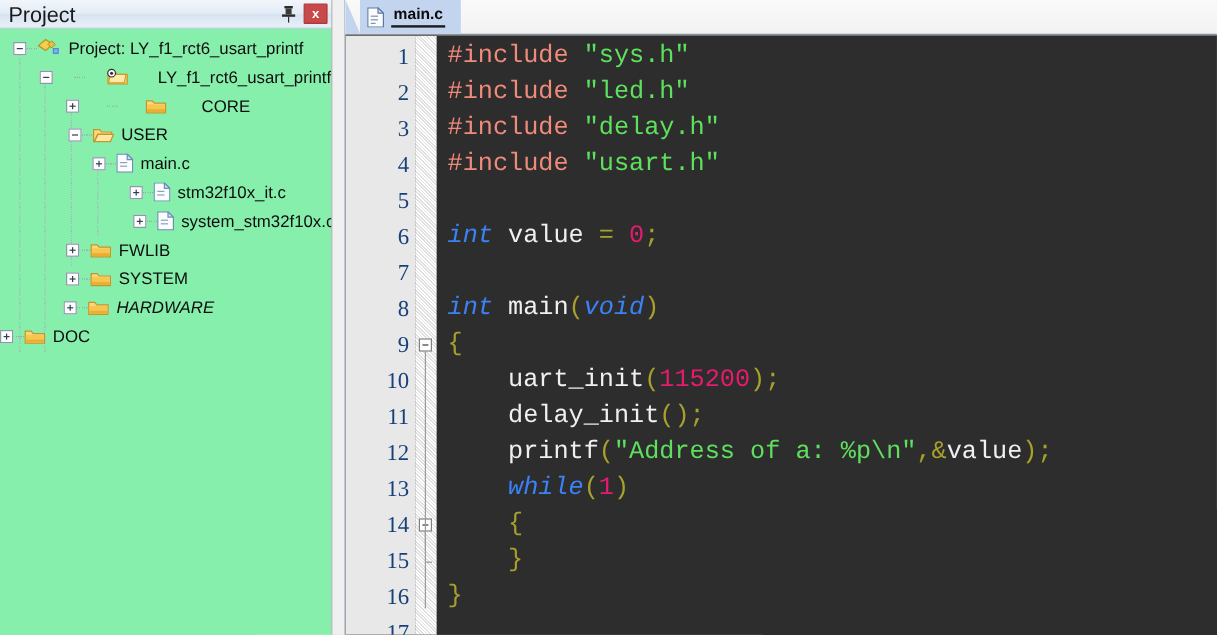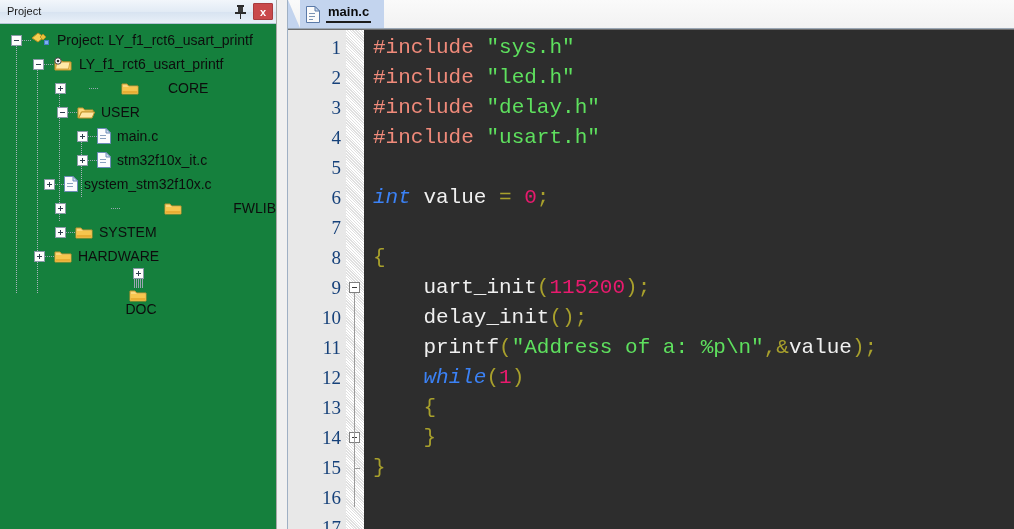--- a/index.html
+++ b/index.html
@@ -22,42 +22,42 @@
   }
   .panel-header{
     height:24px;min-height:24px;
     background:linear-gradient(to bottom,#f2f6fb 0%,#e2ebf5 50%,#d7e3f1 51%,#e9f0f8 100%);
     border-bottom:1px solid #b4c4d6;
     display:flex;align-items:center;
     padding:0 3px 0 7px;
     box-sizing:border-box;
   }
   .panel-title{
-    font-size:11px;color:#1a1a1a;flex:1;
+    font-size:18px;color:#1a1a1a;flex:1;
     font-family:"Liberation Sans",sans-serif;
     line-height:1;
   }
   .panel-btn{
     width:19px;height:19px;
     display:flex;align-items:center;justify-content:center;
     margin-left:1px;
   }
   .pin-ico{display:block;}
   .close-btn{
     width:20px;height:17px;background:#c9494b;
     border:1px solid #a93b3d;
     border-radius:1px;
     display:flex;align-items:center;justify-content:center;
     color:#ffffff;font-size:11px;font-weight:bold;
     font-family:"Liberation Sans",sans-serif;
     box-sizing:border-box;
     margin-left:3px;
   }
   .tree-wrap{
-    flex:1;background:#15803d;overflow:hidden;
+    flex:1;background:#86efac;overflow:hidden;
     padding-top:4px;
     position:relative;
   }
   .tree-row{
     height:24px;display:flex;align-items:center;
     font-size:14px;color:#111111;
     white-space:nowrap;
     position:relative;
   }
   .tree-row .lbl{
@@ -246,21 +246,21 @@
             <span class="expander"></span>
             <span class="dots"></span>
             <svg class="ico" aria-hidden="true" width="20" height="16" viewBox="0 0 20 16">
               <path d="M1 6 L7 1 L13 5 L7 10 Z" fill="#f2cf52" stroke="#b99120" stroke-width="1"></path>
               <path d="M12 2 l3 3 -3 3 -3 -3 z" fill="#e8c03a" stroke="#b08a1c" stroke-width="0.8"></path>
               <path d="M13 8 l5 0 0 5 -5 0 z" fill="#4a7fd4" opacity="0.9"></path>
               <path d="M14 9 l3 0 0 3 -3 0 z" fill="#7fb0ef"></path>
             </svg>
             <span class="lbl">Project: LY_f1_rct6_usart_printf</span>
           </div>
-          <div class="tree-row" style="padding-left: 33px;">
+          <div class="tree-row" style="padding-left: 33px; justify-content: space-between;">
             <span class="expander"></span>
             <span class="dots"></span>
             <svg class="ico" aria-hidden="true" width="20" height="16" viewBox="0 0 20 16">
               <path d="M2 4 H8 L10 6 H18 V14 H2 Z" fill="#f7cf69" stroke="#c8962c" stroke-width="1"></path>
               <path d="M4 6 H17 L15.5 13 H2.5 Z" fill="#ffe9a8" stroke="#c8962c" stroke-width="0.8"></path>
               <circle cx="5" cy="5" r="3.2" fill="#ffffff" stroke="#2b2b2b" stroke-width="0.9"></circle>
               <circle cx="5" cy="5" r="1.3" fill="#2b2b2b"></circle>
             </svg>
             <span class="lbl">LY_f1_rct6_usart_printf</span>
           </div>
@@ -287,73 +287,73 @@
             <span class="expander plus"></span>
             <span class="dots"></span>
             <svg class="ico" aria-hidden="true" width="14" height="16" viewBox="0 0 14 16">
               <path d="M0.5 0.5 H9 L13.5 5 V15.5 H0.5 Z" fill="#fbfcfd" stroke="#6d8cb8" stroke-width="1"></path>
               <path d="M9 0.5 L13.5 5 H9 Z" fill="#d2dfee" stroke="#6d8cb8" stroke-width="1"></path>
               <rect x="3" y="7" width="6" height="1" fill="#8aa2bf"></rect>
               <rect x="3" y="10" width="6" height="1" fill="#8aa2bf"></rect>
             </svg>
             <span class="lbl">main.c</span>
           </div>
-          <div class="tree-row" style="padding-left: 77px;">
+          <div class="tree-row" style="padding-left: 108px;">
             <span class="expander plus"></span>
             <span class="dots"></span>
             <svg class="ico" aria-hidden="true" width="14" height="16" viewBox="0 0 14 16">
               <path d="M0.5 0.5 H9 L13.5 5 V15.5 H0.5 Z" fill="#fbfcfd" stroke="#6d8cb8" stroke-width="1"></path>
               <path d="M9 0.5 L13.5 5 H9 Z" fill="#d2dfee" stroke="#6d8cb8" stroke-width="1"></path>
               <rect x="3" y="7" width="6" height="1" fill="#8aa2bf"></rect>
               <rect x="3" y="10" width="6" height="1" fill="#8aa2bf"></rect>
             </svg>
             <span class="lbl">stm32f10x_it.c</span>
           </div>
-          <div class="tree-row" style="padding-left: 44px;">
+          <div class="tree-row" style="padding-left: 111px;">
             <span class="expander plus"></span>
             <span class="dots"></span>
             <svg class="ico" aria-hidden="true" width="14" height="16" viewBox="0 0 14 16">
               <path d="M0.5 0.5 H9 L13.5 5 V15.5 H0.5 Z" fill="#fbfcfd" stroke="#6d8cb8" stroke-width="1"></path>
               <path d="M9 0.5 L13.5 5 H9 Z" fill="#d2dfee" stroke="#6d8cb8" stroke-width="1"></path>
               <rect x="3" y="7" width="6" height="1" fill="#8aa2bf"></rect>
               <rect x="3" y="10" width="6" height="1" fill="#8aa2bf"></rect>
             </svg>
             <span class="lbl">system_stm32f10x.c</span>
           </div>
-          <div class="tree-row" style="padding-left: 55px; justify-content: space-between;">
+          <div class="tree-row" style="padding-left: 55px;">
             <span class="expander plus"></span>
             <span class="dots"></span>
             <svg class="ico" aria-hidden="true" width="18" height="14" viewBox="0 0 18 14">
               <path d="M1 3 H6 L7.6 5 H17 V13 H1 Z" fill="#fbd87c" stroke="#c4952d" stroke-width="1"></path>
               <rect x="1.6" y="6" width="14.8" height="6.4" fill="#f7c64e"></rect>
               <rect x="1.6" y="10" width="14.8" height="2.4" fill="#e9ae33"></rect>
             </svg>
             <span class="lbl">FWLIB</span>
           </div>
           <div class="tree-row" style="padding-left: 55px;">
             <span class="expander plus"></span>
             <span class="dots"></span>
             <svg class="ico" aria-hidden="true" width="18" height="14" viewBox="0 0 18 14">
               <path d="M1 3 H6 L7.6 5 H17 V13 H1 Z" fill="#fbd87c" stroke="#c4952d" stroke-width="1"></path>
               <rect x="1.6" y="6" width="14.8" height="6.4" fill="#f7c64e"></rect>
               <rect x="1.6" y="10" width="14.8" height="2.4" fill="#e9ae33"></rect>
             </svg>
             <span class="lbl">SYSTEM</span>
           </div>
-          <div class="tree-row" style="padding-left: 34px;">
+          <div class="tree-row" style="padding-left: 53px; font-style: italic;">
             <span class="expander plus"></span>
             <span class="dots"></span>
             <svg class="ico" aria-hidden="true" width="18" height="14" viewBox="0 0 18 14">
               <path d="M1 3 H6 L7.6 5 H17 V13 H1 Z" fill="#fbd87c" stroke="#c4952d" stroke-width="1"></path>
               <rect x="1.6" y="6" width="14.8" height="6.4" fill="#f7c64e"></rect>
               <rect x="1.6" y="10" width="14.8" height="2.4" fill="#e9ae33"></rect>
             </svg>
             <span class="lbl">HARDWARE</span>
           </div>
-          <div class="tree-row" style=" flex-direction: column;">
+          <div class="tree-row" style="">
             <span class="expander plus"></span>
             <span class="dots"></span>
             <svg class="ico" aria-hidden="true" width="18" height="14" viewBox="0 0 18 14">
               <path d="M1 3 H6 L7.6 5 H17 V13 H1 Z" fill="#fbd87c" stroke="#c4952d" stroke-width="1"></path>
               <rect x="1.6" y="6" width="14.8" height="6.4" fill="#f7c64e"></rect>
               <rect x="1.6" y="10" width="14.8" height="2.4" fill="#e9ae33"></rect>
             </svg>
             <span class="lbl">DOC</span>
           </div>
         </div>
@@ -425,20 +425,21 @@
           <div class="fold-line" style="top: 413px; height: 16px;"></div>
         </div>
       <div class="code" id="code-lines">
           <div class="cl"><span class="t-pre">#include</span><span class="t-plain"> </span><span class="t-str">"sys.h"</span></div>
           <div class="cl"><span class="t-pre">#include</span><span class="t-plain"> </span><span class="t-str">"led.h"</span></div>
           <div class="cl"><span class="t-pre">#include</span><span class="t-plain"> </span><span class="t-str">"delay.h"</span></div>
           <div class="cl"><span class="t-pre">#include</span><span class="t-plain"> </span><span class="t-str">"usart.h"</span></div>
           <div class="cl">&nbsp;</div>
           <div class="cl"><span class="t-kw">int</span><span class="t-id"> value </span><span class="t-op">=</span><span class="t-plain"> </span><span class="t-num">0</span><span class="t-pun">;</span></div>
           <div class="cl">&nbsp;</div>
+          <div class="cl"><span class="t-kw">int</span><span class="t-id"> main</span><span class="t-pun">(</span><span class="t-kw">void</span><span class="t-pun">)</span></div>
           <div class="cl"><span class="t-pun">{</span></div>
           <div class="cl"><span class="t-id">    uart_init</span><span class="t-pun">(</span><span class="t-num">115200</span><span class="t-pun">)</span><span class="t-pun">;</span></div>
           <div class="cl"><span class="t-id">    delay_init</span><span class="t-pun">()</span><span class="t-pun">;</span></div>
           <div class="cl"><span class="t-id">    printf</span><span class="t-pun">(</span><span class="t-str">"Address of a: %p\n"</span><span class="t-pun">,</span><span class="t-op">&amp;</span><span class="t-id">value</span><span class="t-pun">)</span><span class="t-pun">;</span></div>
           <div class="cl"><span class="t-plain">    </span><span class="t-kw">while</span><span class="t-pun">(</span><span class="t-num">1</span><span class="t-pun">)</span></div>
           <div class="cl"><span class="t-pun">    {</span></div>
           <div class="cl"><span class="t-pun">    }</span></div>
           <div class="cl"><span class="t-pun">}</span></div>
           <div class="cl">&nbsp;</div>
         </div>

